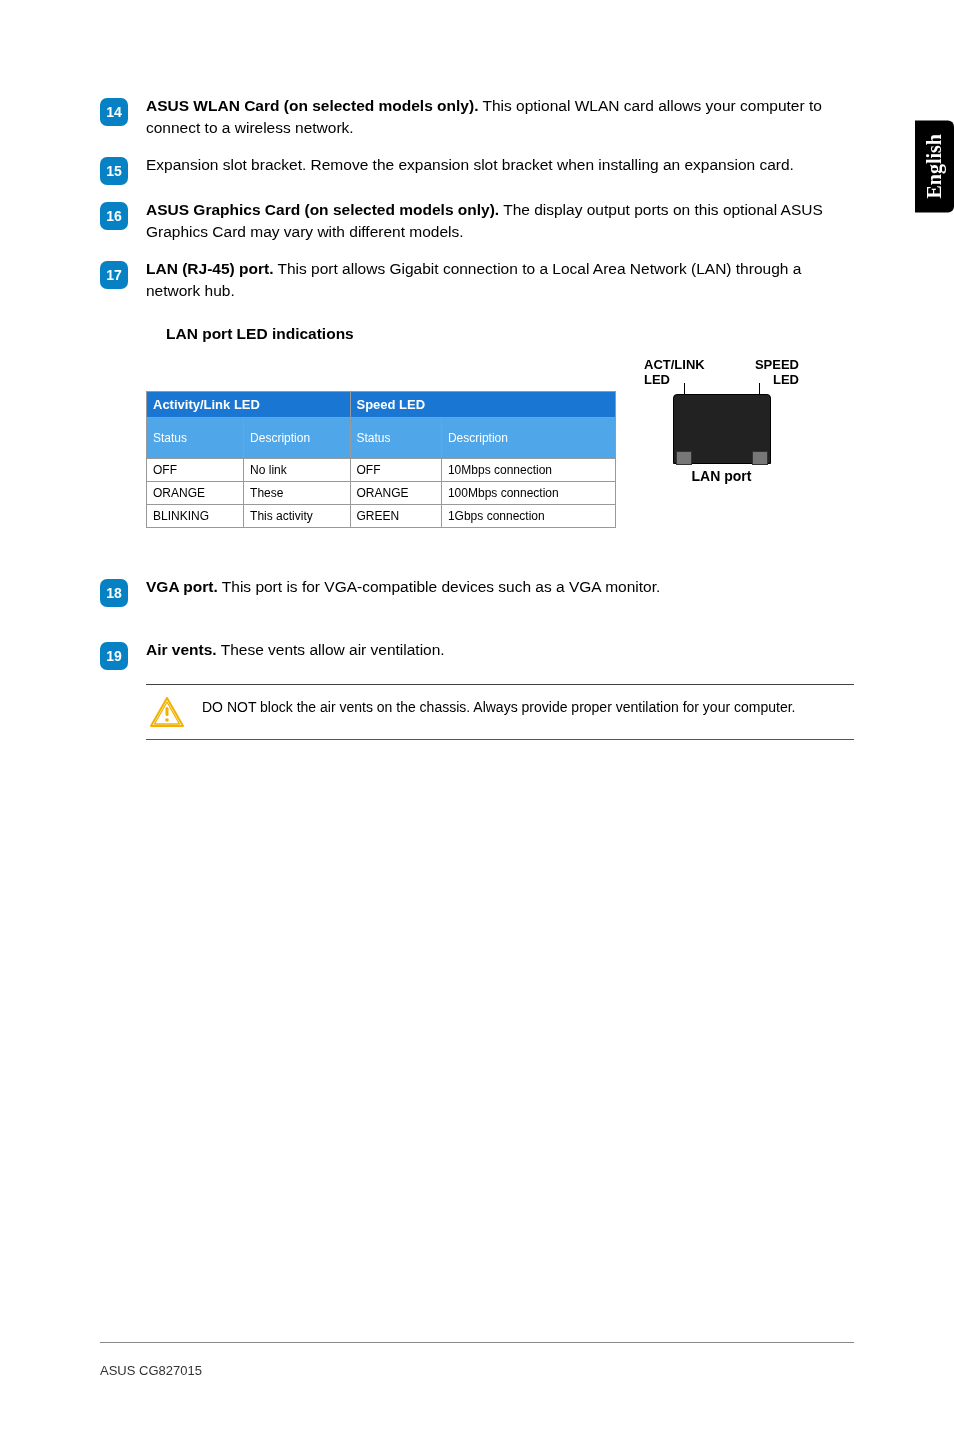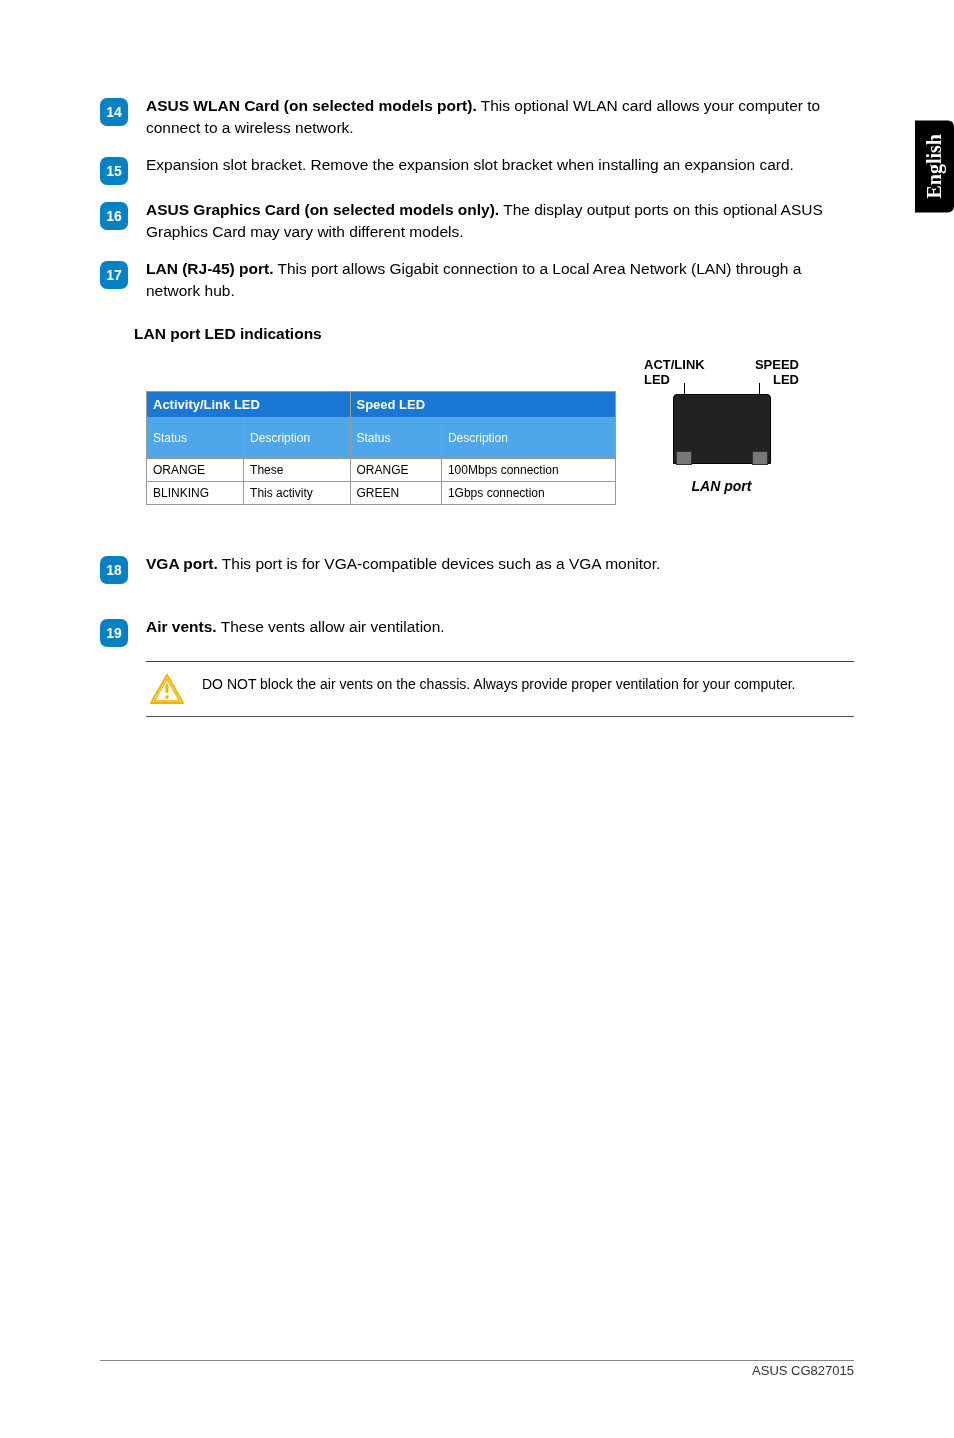--- a/index.html
+++ b/index.html
@@ -45,21 +45,21 @@
       flex-shrink: 0;
       margin-top: 3px;
     }
     .desc {
       font-size: 15.5px;
       line-height: 1.45;
       color: #000;
     }
     .desc b { font-weight: bold; }
     .indications-title {
-      margin-left: 34px;
+      margin-left: 66px;
       font-weight: bold;
       font-size: 15.5px;
       margin-top: 22px;
       margin-bottom: 48px;
     }
     .table-row {
       display: flex;
       align-items: flex-start;
       margin-left: 46px;
       gap: 28px;
@@ -79,52 +79,52 @@
     .port-labels .right{ text-align:right; width:56px;}
     .rj45 {
       width:98px;height:70px;margin:6px auto 4px;position:relative;
       background:#222;border:1px solid #000;border-radius:4px 4px 0 0;
     }
     .rj45 .led-box{position:absolute;bottom:-2px;width:16px;height:14px;background:#777;border:1px solid #333;}
     .rj45 .led-left{left:2px;}
     .rj45 .led-right{right:2px;}
     .rj45 .line-left{position:absolute;top:-12px;left:10px;width:1px;height:12px;background:#000;}
     .rj45 .line-right{position:absolute;top:-12px;right:10px;width:1px;height:12px;background:#000;}
-    .lan-port-label{font-weight:bold;font-size:14px;margin-top:14px;font-style:italic;}
+    .lan-port-label{font-weight:bold;font-size:14px;margin-top:4px;}
     .spacer { height:48px;}
 
     .caution-box {
       display:flex;
       align-items:flex-start;
       gap:18px;
       margin-left:0;
       margin-top:6px;
       border-top:1px solid #404040;
       border-bottom:1px solid #555;
       padding:12px 4px;
       margin-left:46px;
     }
     .caution-body{font-size:14px;line-height:1.45;}
     .footer{
       position:absolute;
       left:100px;right:100px;bottom:60px;
       border-top:1px solid #888;
-      padding-top:2px;
-      display:flex;justify-content:flex-end;
+      padding-top:20px;
+      display:flex;justify-content:flex-start;
       font-size:13px;color:#333;
     }
   </style>
 </head>
 <body>
 
 <div class="side-tab">English</div>
 
 <div class="item">
   <div class="badge">14</div>
-  <div class="desc"><b>ASUS WLAN Card (on selected models port).</b><span> This optional WLAN card allows your computer to connect to a wireless network.</span></div>
+  <div class="desc"><b>ASUS WLAN Card (on selected models only).</b><span> This optional WLAN card allows your computer to connect to a wireless network.</span></div>
 </div>
 
 <div class="item">
   <div class="badge">15</div>
   <div class="desc"><span>Expansion slot bracket. Remove the expansion slot bracket when installing an expansion card.</span></div>
 </div>
 
 <div class="item">
   <div class="badge">16</div>
   <div class="desc"><b>ASUS Graphics Card (on selected models only).</b><span> The display output ports on this optional ASUS Graphics Card may vary with different models.</span></div>
@@ -145,20 +145,26 @@
         <th class="group2" colspan="2">Speed LED</th>
       </tr>
       <tr>
         <th class="sub">Status</th>
         <th class="sub">Description</th>
         <th class="sub">Status</th>
         <th class="sub">Description</th>
       </tr>
     </thead>
     <tbody>
+      <tr>
+        <td>OFF</td>
+          <td>No link</td>
+          <td>OFF</td>
+          <td>10Mbps connection</td>
+      </tr>
       <tr>
         <td>ORANGE</td>
           <td>These</td>
           <td>ORANGE</td>
           <td>100Mbps connection</td>
       </tr>
       <tr>
         <td>BLINKING</td>
           <td>This activity</td>
           <td>GREEN</td>

